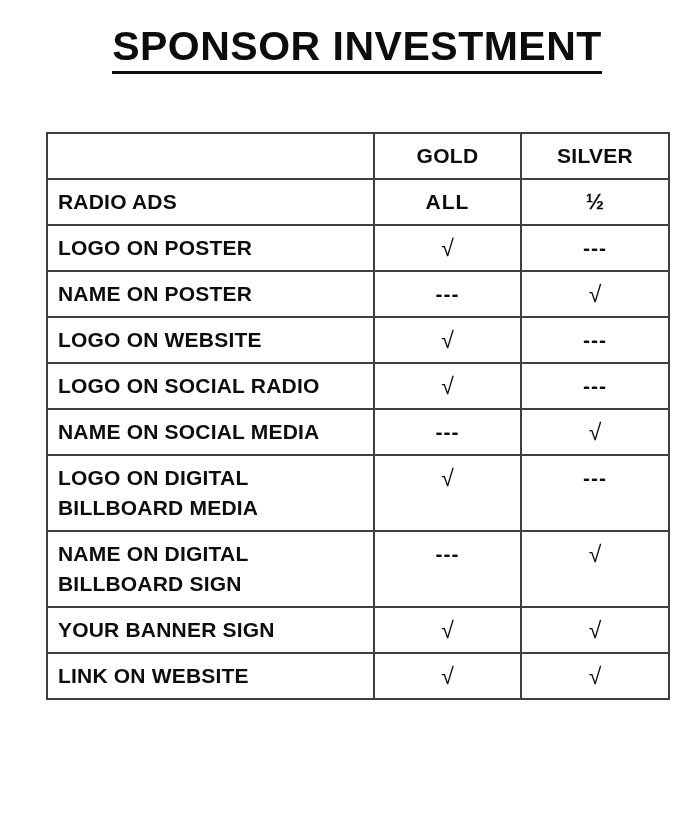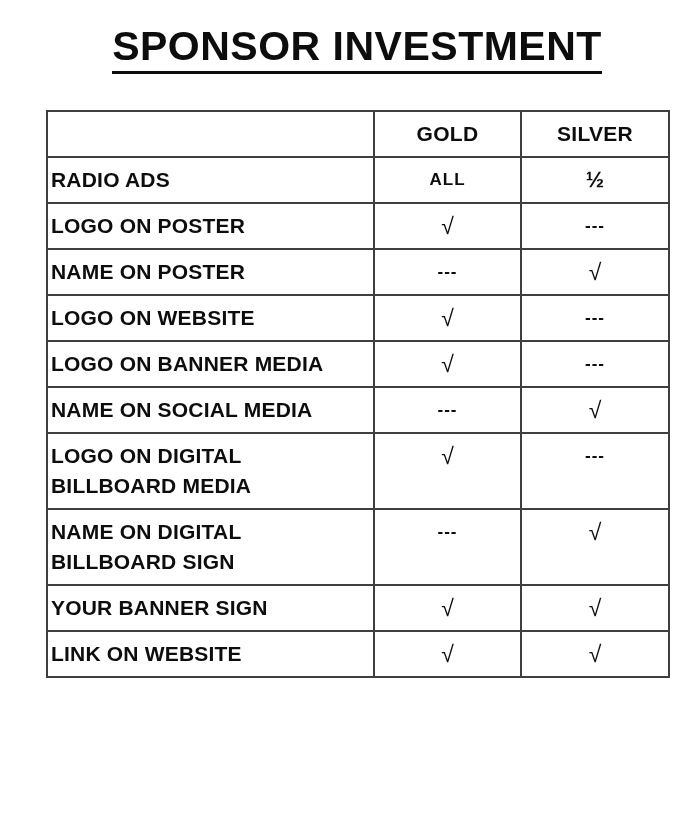--- a/index.html
+++ b/index.html
@@ -28,21 +28,21 @@
     white-space: nowrap;
   }
   .doc-title .underline {
     border-bottom: 3px solid #0d0d0d;
     padding-bottom: 2px;
   }
   table.sponsor-table {
     border-collapse: collapse;
     table-layout: fixed;
     width: 622px;
-    margin-top: 40px;
+    margin-top: 62px;
   }
   col.c-feature { width: 327px; }
   col.c-gold    { width: 147px; }
   col.c-silver  { width: 148px; }
   th, td {
     border: 2px solid #3f3f3f;
     padding: 7px 0;
     line-height: 30px;
     vertical-align: top;
     overflow: hidden;
@@ -50,26 +50,26 @@
   th {
     font-size: 21px;
     font-weight: bold;
     text-align: center;
     letter-spacing: 0.3px;
   }
   td.label-cell {
     font-size: 21px;
     font-weight: bold;
     text-align: left;
-    padding-left: 3px;
+    padding-left: 10px;
     letter-spacing: 0.2px;
     white-space: pre-line;
   }
   td.value-cell {
-    font-size: 17px;
+    font-size: 21px;
     font-weight: bold;
     text-align: center;
     letter-spacing: 1px;
   }
   td.value-cell.check-mark {
     font-weight: 400;
     font-size: 23px;
     letter-spacing: 0;
   }
   td.value-cell.half-mark {
@@ -112,21 +112,21 @@
         <td class="label-cell">NAME ON POSTER</td>
         <td class="value-cell">---</td>
         <td class="value-cell check-mark">√</td>
       </tr>
       <tr>
         <td class="label-cell">LOGO ON WEBSITE</td>
         <td class="value-cell check-mark">√</td>
         <td class="value-cell">---</td>
       </tr>
       <tr>
-        <td class="label-cell">LOGO ON BANNER MEDIA</td>
+        <td class="label-cell">LOGO ON SOCIAL RADIO</td>
         <td class="value-cell check-mark">√</td>
         <td class="value-cell">---</td>
       </tr>
       <tr>
         <td class="label-cell">NAME ON SOCIAL MEDIA</td>
         <td class="value-cell">---</td>
         <td class="value-cell check-mark">√</td>
       </tr>
       <tr>
         <td class="label-cell">LOGO ON DIGITAL

